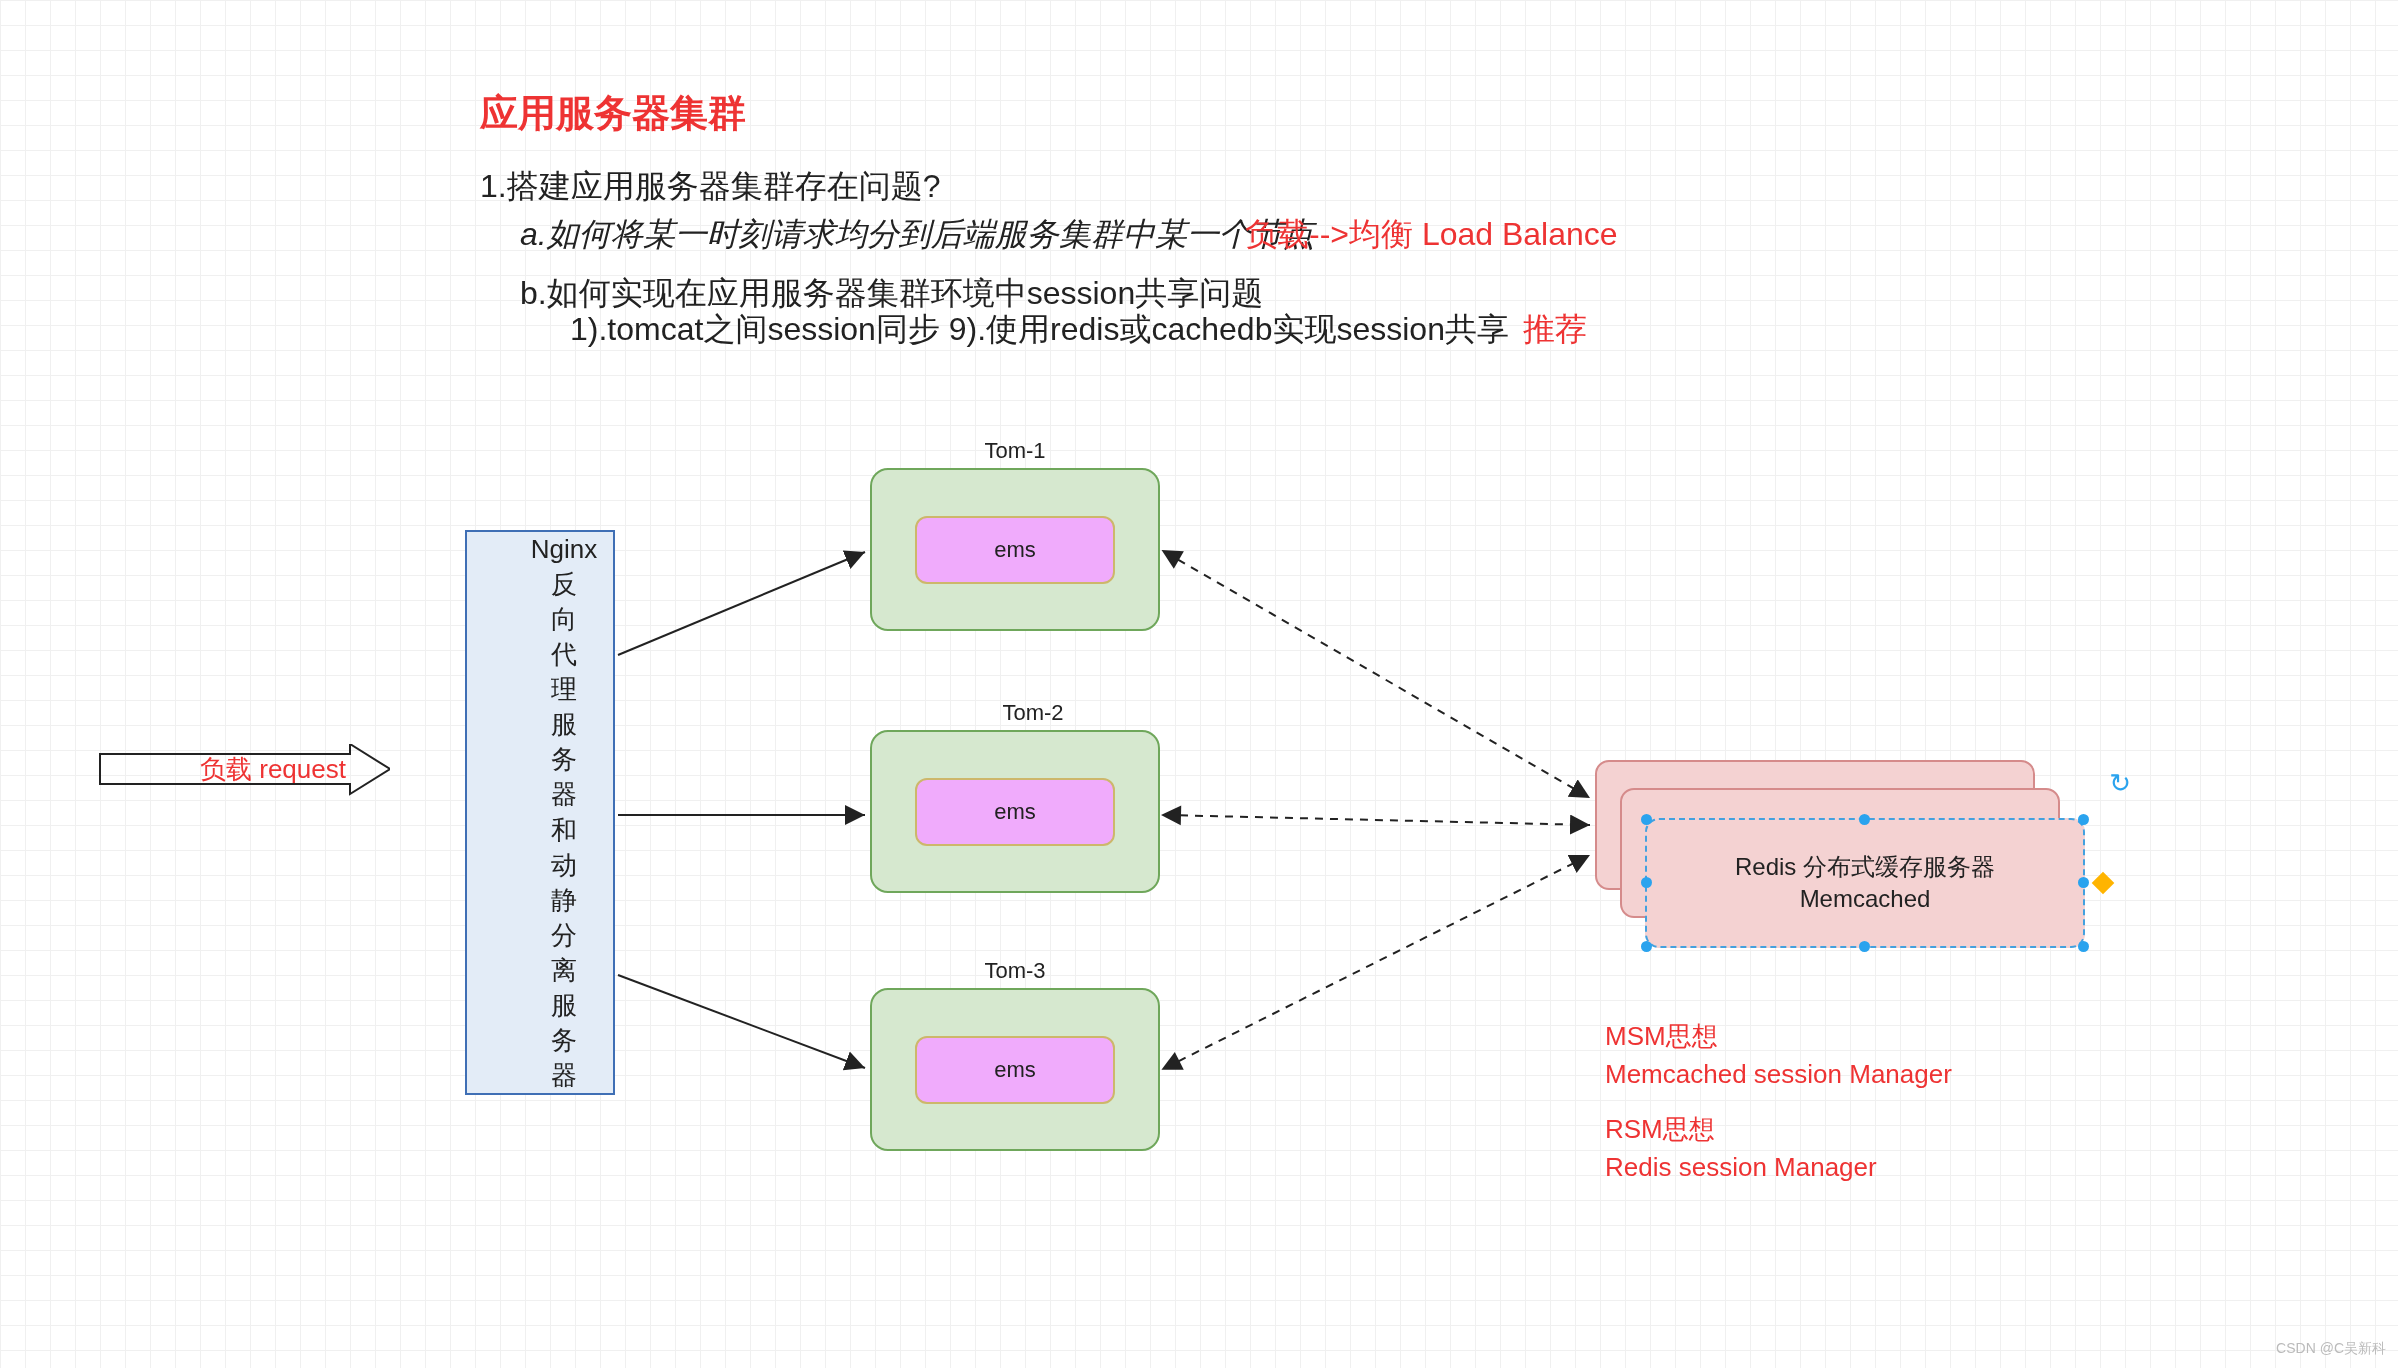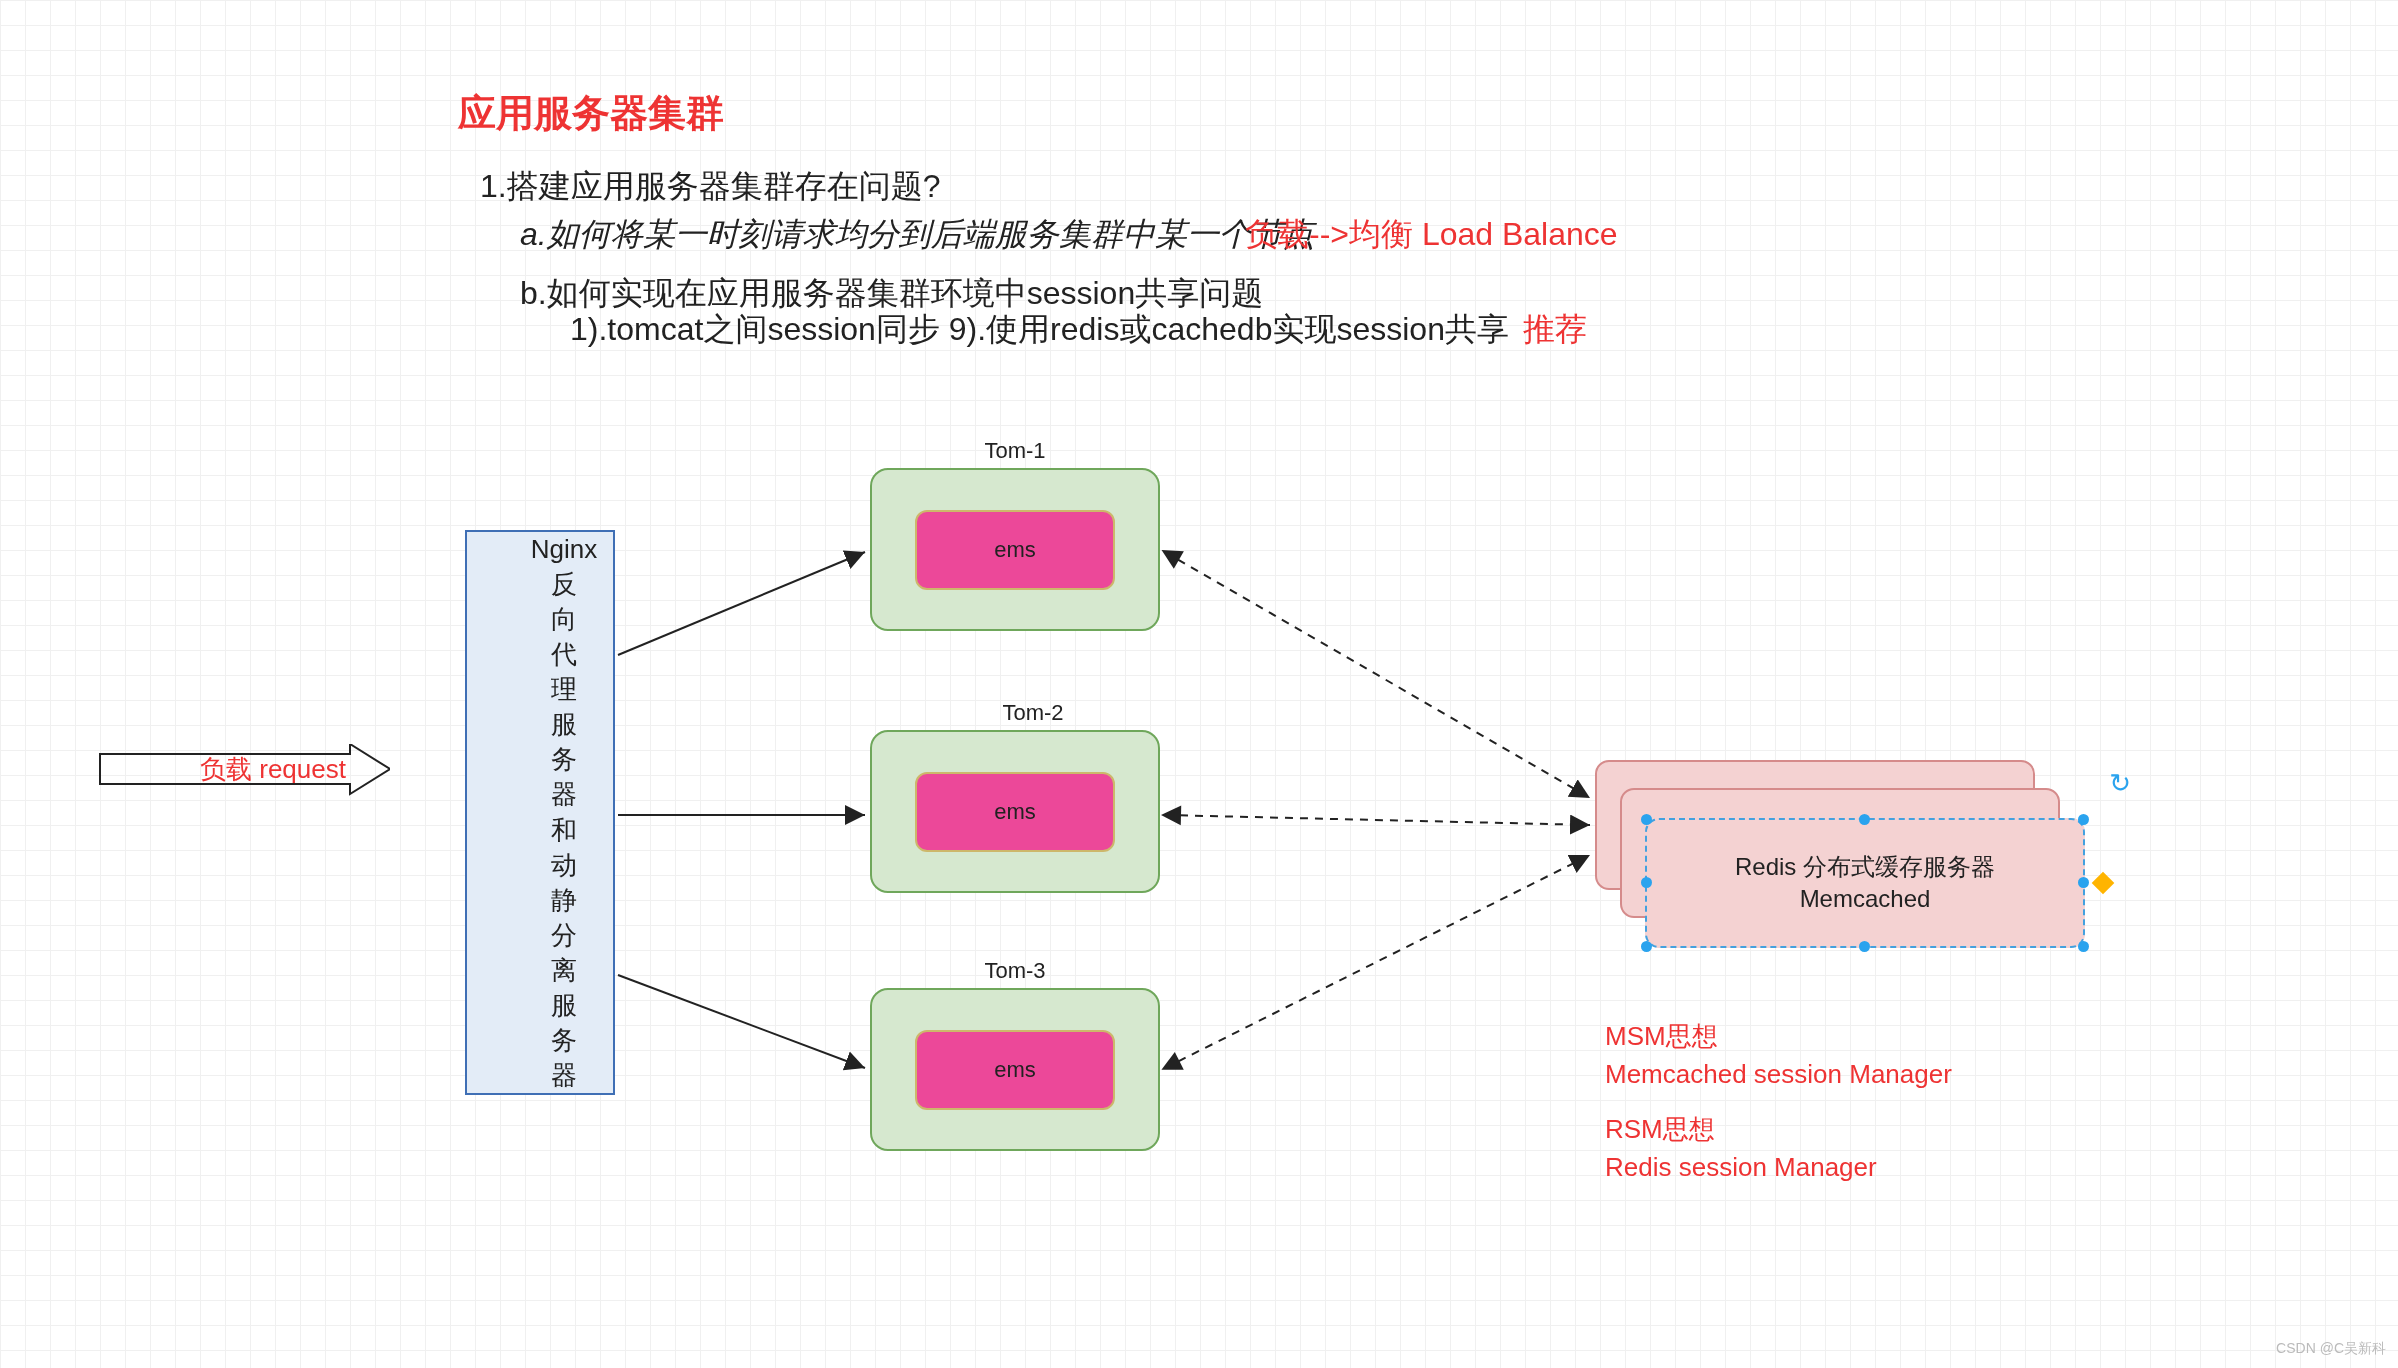--- a/index.html
+++ b/index.html
@@ -8,21 +8,21 @@
     background:
       repeating-linear-gradient(to right, #f0f0f0 0 1px, transparent 1px 25px),
       repeating-linear-gradient(to bottom, #f0f0f0 0 1px, transparent 1px 25px),
       #fff;
     width: 2398px;
     height: 1368px;
     position: relative;
     font-size: 22px;
     color: #222;
   }
-  .title { position: absolute; left:458px; top:88px; color:#e33; font-size:38px; font-weight:600; }
+  .title { position: absolute; left:480px; top:88px; color:#e33; font-size:38px; font-weight:600; }
   .line1 { position:absolute; left:480px; top:165px; font-size:32px; }
   .line-a { position:absolute; left:520px; top:213px; font-size:32px;font-style:italic; }
   .line-a-red { position:absolute; left:1245px; top:213px; color:#e33; font-size:32px; }
   .line-b { position:absolute; left:520px; top:272px; font-size:32px;text-align:right; }
   .line-b1 { position:absolute; left:570px; top:308px; font-size:32px; }
   .line-b1-red { position:absolute; left:1523px; top:308px; color:#e33; font-size:32px; }
 
   .req-arrow { position:absolute; left:90px; top:744px; width:300px; height:60px;text-align:right; }
   .req-arrow .label { position:absolute; left:110px; top:8px; color:#e33; font-size:26px; }
 
@@ -34,22 +34,22 @@
     text-align:center; font-size:26px; line-height:1.35;padding-left:48px;
   }
 
   .tom-label { position:absolute; font-size:22px; text-align:center; width:290px; }
   .tom-box {
     position:absolute; width:290px; height:163px;
     background:#d6e8cf; border:2px solid #6fa75b; border-radius:18px;
     display:flex; align-items:center; justify-content:center;
   }
   .ems-box {
-    width:200px; height:80px;
-    background:#ec4899; border:2px solid #cdb76b; border-radius:12px;
+    width:200px; height:68px;
+    background:#f0abfc; border:2px solid #cdb76b; border-radius:12px;
     display:flex; align-items:center; justify-content:center;
     font-size:22px;
   }
 
   .stack {
     position:absolute;
     width:440px; height:130px;
     background:#f4d2d2; border:2px solid #d58b8b; border-radius:14px;
   }
   .redis-front {

